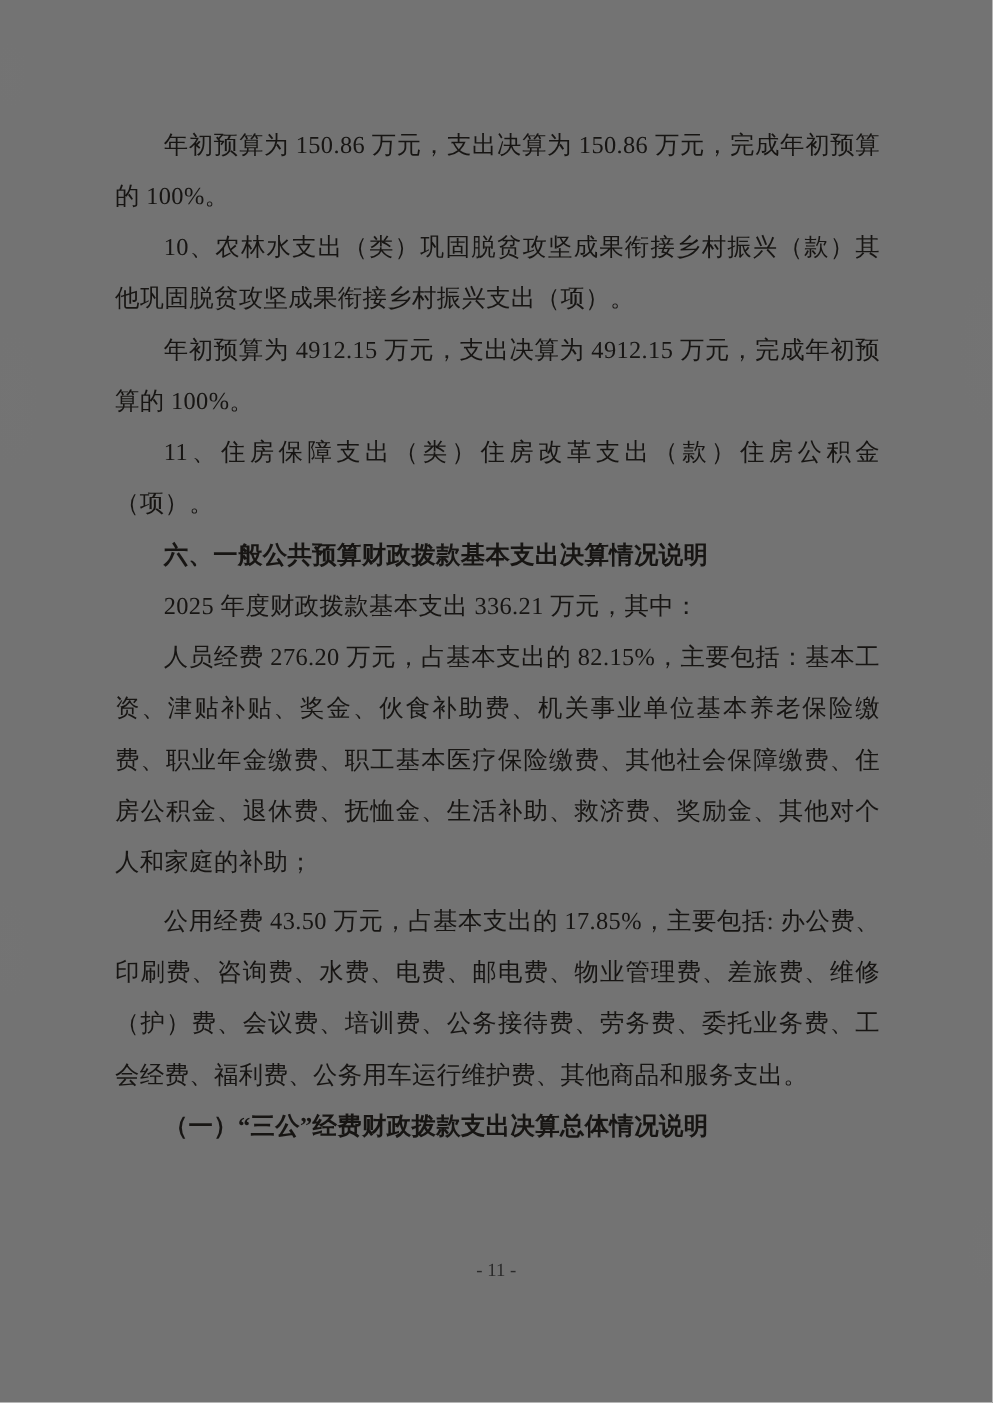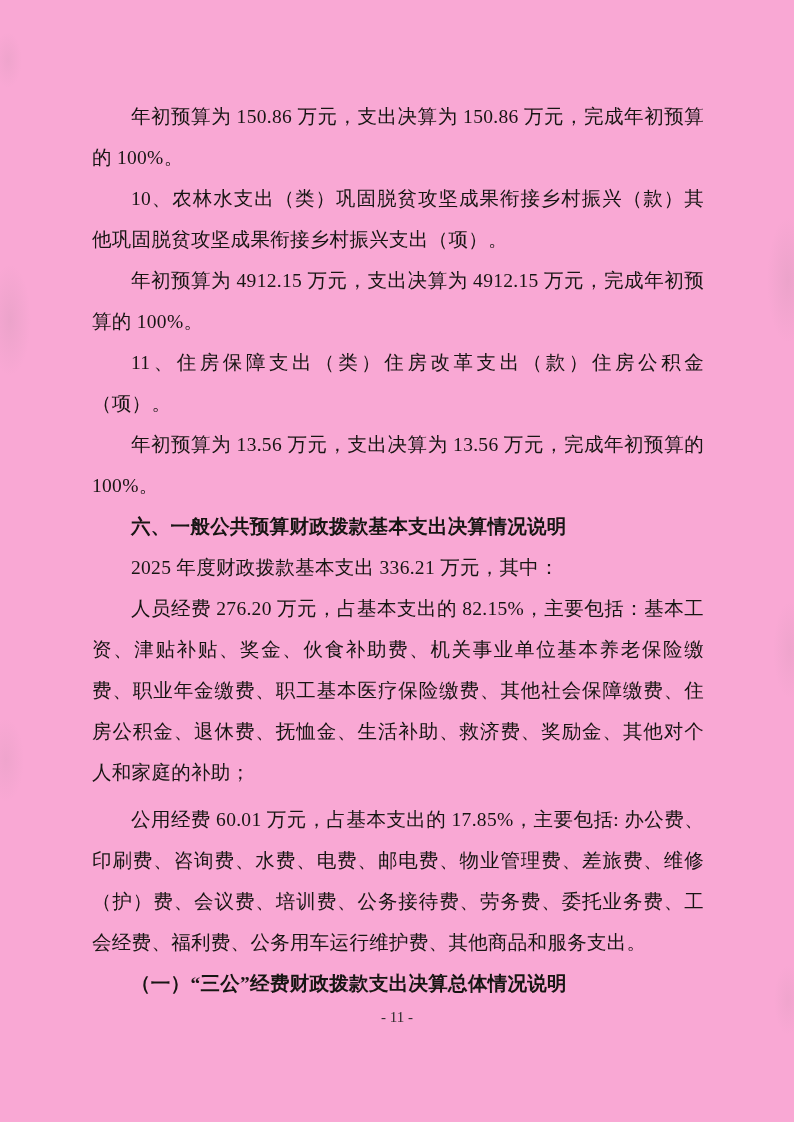--- a/index.html
+++ b/index.html
@@ -5,21 +5,21 @@
   html, body {
     margin: 0;
     padding: 0;
     background: #e9e9e9;
   }
   .page {
     position: relative;
     width: 794px;
     height: 1122px;
     margin: 0 auto;
-    background: #f9a8d4;
+    background: #737373;
     overflow: hidden;
     font-family: "Liberation Serif", "DejaVu Serif", serif;
     color: #171513;
   }
   
   .scan-noise-left {
     position: absolute;
     left: 0; top: 0;
     width: 40px; height: 1122px;
     background:
@@ -75,23 +75,22 @@
 <div class="page">
 
   <div class="scan-noise-left"></div>
   <div class="scan-noise-right"></div>
 
   <div class="content">
     <p>年初预算为 150.86 万元，支出决算为 150.86 万元，完成年初预算的 100%。</p>
     <p>10、农林水支出（类）巩固脱贫攻坚成果衔接乡村振兴（款）其他巩固脱贫攻坚成果衔接乡村振兴支出（项）。</p>
     <p>年初预算为 4912.15 万元，支出决算为 4912.15 万元，完成年初预算的 100%。</p>
     <p>11、住房保障支出（类）住房改革支出（款）住房公积金（项）。</p>
-    <p>年初预算为 13.56 万元，支出决算为 13.56 万元，完成年初预算的 100%。</p>
     <p class="bold">六、一般公共预算财政拨款基本支出决算情况说明</p>
     <p>2025 年度财政拨款基本支出 336.21 万元，其中：</p>
     <p>人员经费 276.20 万元，占基本支出的 82.15%，主要包括：基本工资、津贴补贴、奖金、伙食补助费、机关事业单位基本养老保险缴费、职业年金缴费、职工基本医疗保险缴费、其他社会保障缴费、住房公积金、退休费、抚恤金、生活补助、救济费、奖励金、其他对个人和家庭的补助；</p>
-    <p class="gap">公用经费 60.01 万元，占基本支出的 17.85%，主要包括: 办公费、印刷费、咨询费、水费、电费、邮电费、物业管理费、差旅费、维修（护）费、会议费、培训费、公务接待费、劳务费、委托业务费、工会经费、福利费、公务用车运行维护费、其他商品和服务支出。</p>
+    <p class="gap">公用经费 43.50 万元，占基本支出的 17.85%，主要包括: 办公费、印刷费、咨询费、水费、电费、邮电费、物业管理费、差旅费、维修（护）费、会议费、培训费、公务接待费、劳务费、委托业务费、工会经费、福利费、公务用车运行维护费、其他商品和服务支出。</p>
     <p class="bold">（一）“三公”经费财政拨款支出决算总体情况说明</p>
   </div>
 
   <div class="footer">- 11 -</div>
 
 </div>
 
 </body></html>

